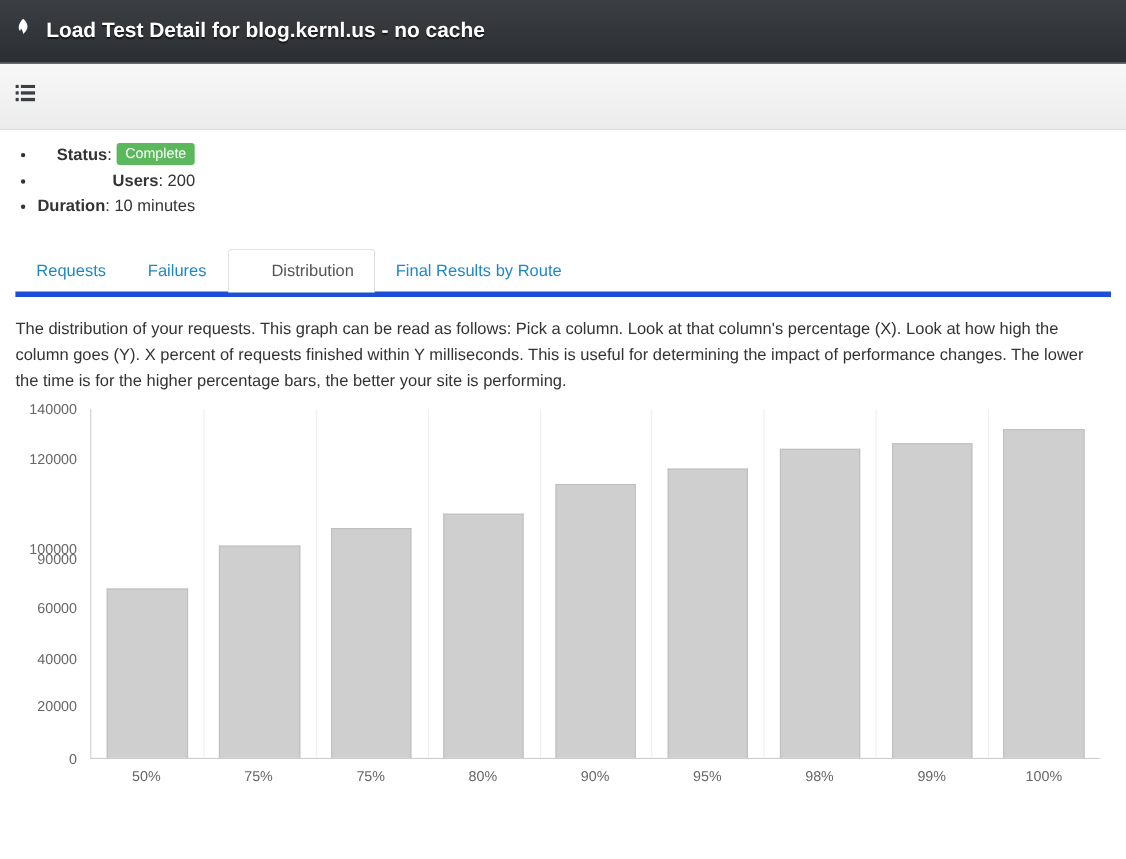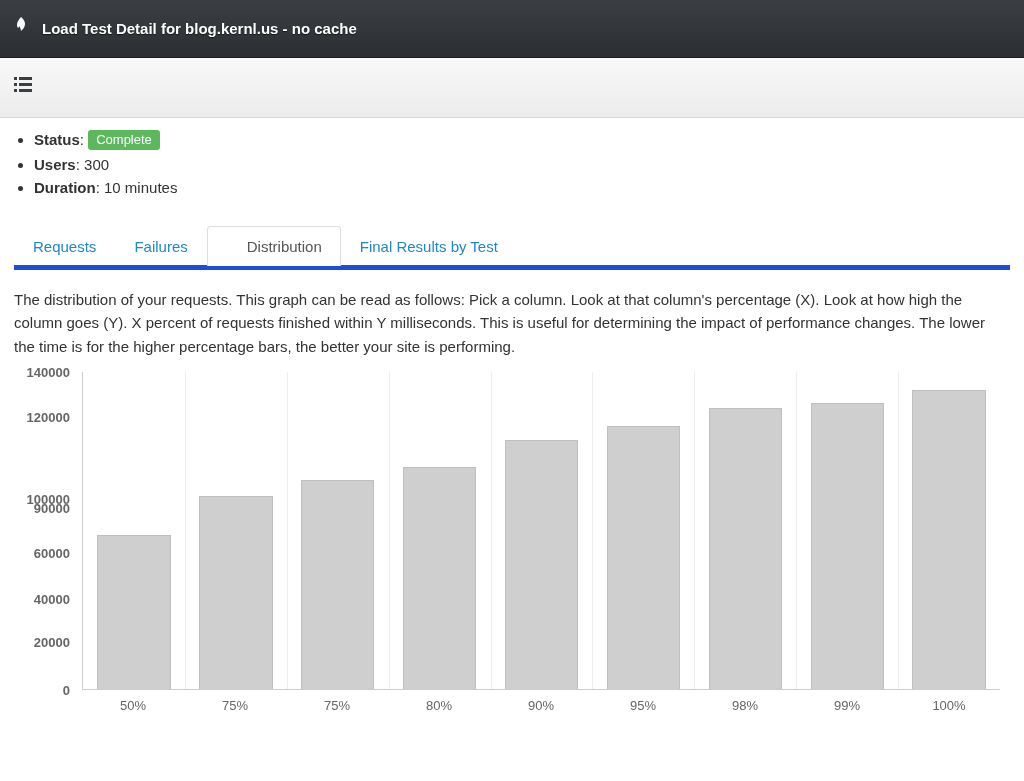--- a/index.html
+++ b/index.html
@@ -20,21 +20,21 @@
       border-bottom: 1px solid #1b1e21;
     }
     .flame-icon {
       color: #ffffff;
       font-size: 18px;
       margin-right: 14px;
       text-decoration: underline;
     }
     .page-title {
       color: #ffffff;
-      font-size: 15px;
+      font-size: 19px;
       font-weight: 600;
       text-shadow: 0 1px 1px rgba(0,0,0,0.6);
     }
     .sub-bar {
       background: linear-gradient(to bottom, #f8f8f8, #ececec);
       height: 60px;
       border-bottom: 1px solid #d6d6d6;
       display: flex;
       align-items: center;
       padding: 0 14px;
@@ -46,20 +46,21 @@
     .content {
       padding: 12px 14px 0 14px;
     }
     .meta-row {
       display: flex;
       gap: 36px;
     }
     .meta-col ul {
       list-style: disc;
       padding-left: 20px;
+      text-align: right;
     }
     .meta-col li {
       font-size: 15px;
       color: #333;
       margin-bottom: 6px;
       max-width: 180px;
     }
     .meta-col .label { font-weight: 700; }
     .badge {
       display: inline-block;
@@ -112,21 +113,20 @@
       top: 0;
       width: 68px;
       height: 324px;
     }
     .y-tick {
       position: absolute;
       right: 8px;
       font-size: 13px;
       color: #666666;
       transform: translateY(-50%);
-      font-weight: bold;
     }
     .plot-area {
       position: absolute;
       left: 72px;
       top: 6px;
       width: 918px;
       height: 318px;
       border-left: 1px solid #cccccc;
       border-bottom: 1px solid #cccccc;
     }
@@ -203,35 +203,35 @@
 
   <div class="meta-row">
     <div class="meta-col">
       <ul>
         <li>
           <span class="label">Status</span>: 
           <span class="badge">Complete</span>
         </li>
         <li>
           <span class="label">Users</span>: 
-          <span>300</span>
+          <span>200</span>
         </li>
         <li>
           <span class="label">Duration</span>: 
           <span>10 minutes</span>
         </li>
       </ul>
     </div>
   </div>
 
   <div class="tabs">
     <div class="tab">Requests</div>
     <div class="tab">Failures</div>
     <div class="tab active">Distribution</div>
-    <div class="tab">Final Results by Test</div>
+    <div class="tab">Final Results by Route</div>
   </div>
 
   <p class="description">The distribution of your requests. This graph can be read as follows: Pick a column. Look at that column's percentage (X). Look at how high the column goes (Y). X percent of requests finished within Y milliseconds. This is useful for determining the impact of performance changes. The lower the time is for the higher percentage bars, the better your site is performing.</p>
 
   <div class="chart">
     <div class="y-axis">
         <div class="y-tick" style="top: 324px;">0</div>
         <div class="y-tick" style="top: 276px;">20000</div>
         <div class="y-tick" style="top: 233.143px;">40000</div>
         <div class="y-tick" style="top: 187.714px;">60000</div>

